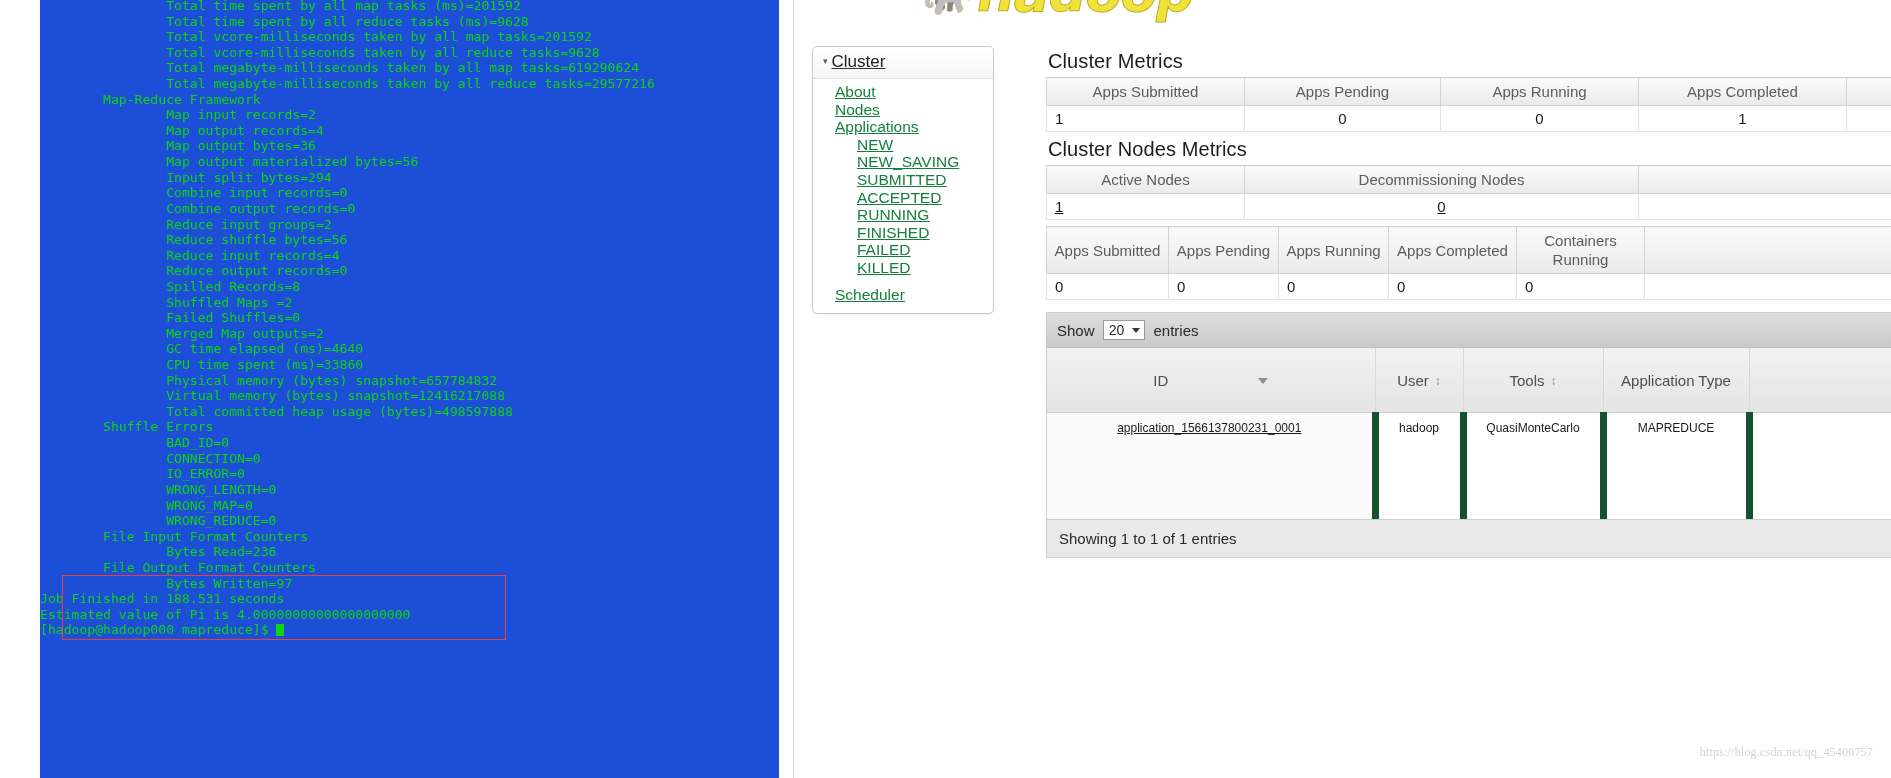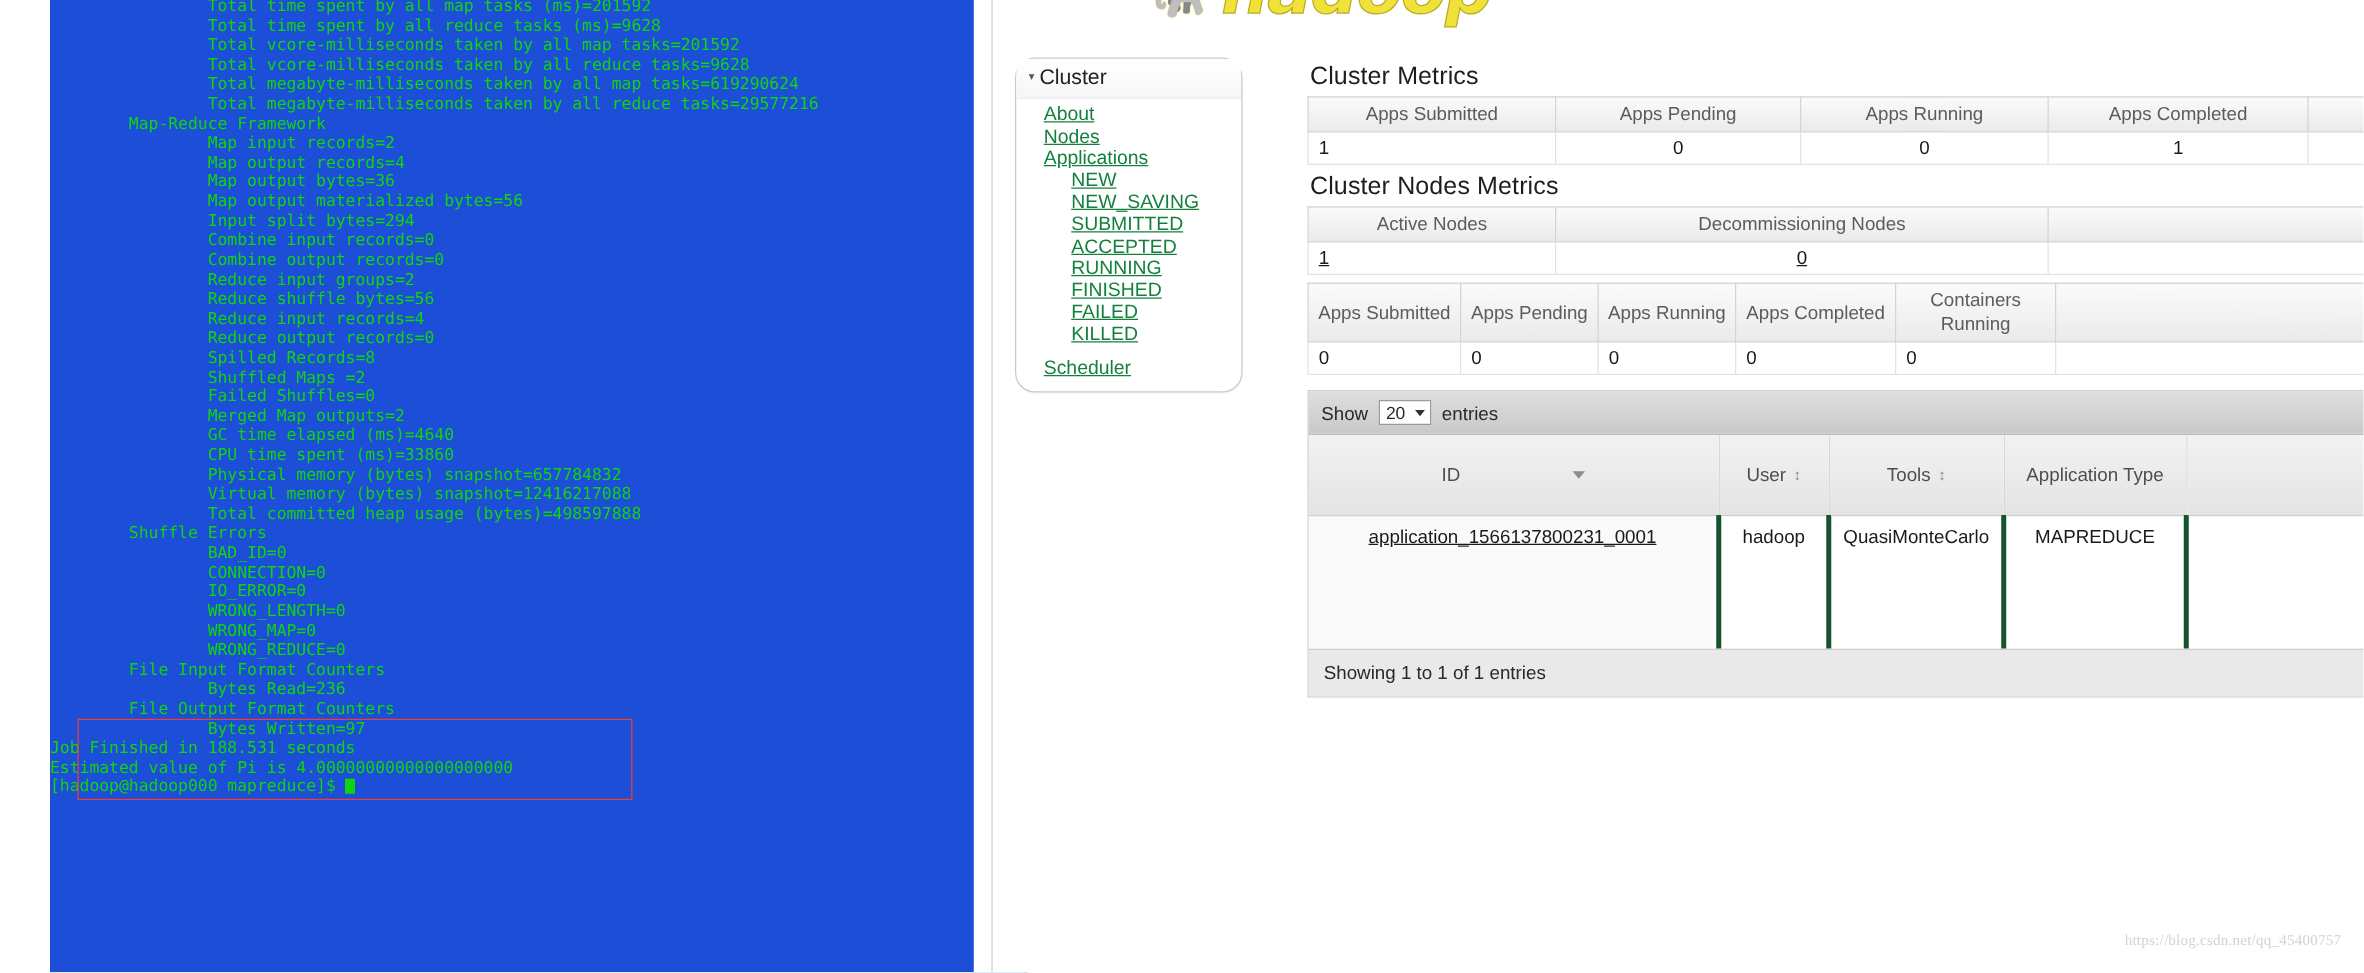--- a/index.html
+++ b/index.html
@@ -107,24 +107,25 @@
 
   
   #sidebar {
     position: absolute;
     left: 18px;
     top: 46px;
     width: 182px;
   }
   .panel {
     border: 1px solid #c9c9c9;
-    border-radius: 16px;
+    border-radius: 5px;
     background: #ffffff;
     box-shadow: 0 1px 1px rgba(0,0,0,0.04);
     margin-bottom: 10px;
+    text-decoration: underline;
   }
   .panel-head {
     padding: 5px 8px 6px 10px;
     font-size: 17px;
     color: #222;
     background: linear-gradient(#ffffff, #f6f6f6);
     border-radius: 5px 5px 0 0;
     border-bottom: 1px solid #dedede;
   }
   .panel-head.collapsed {
@@ -257,22 +258,22 @@
   }
   table.dt th .sortboth {
     display: inline-block;
     margin-left: 6px;
     color: #8d8d8d;
     font-size: 12px;
     line-height: 10px;
     vertical-align: 1px;
   }
   table.dt td {
-    border-right: 4px solid #14532d;
-    font-size: 15px;
+    border-right: 7px solid #14532d;
+    font-size: 12px;
     color: #1a1a1a;
     padding: 8px 8px;
     text-align: center;
     background: #ffffff;
     height: 90px;
     vertical-align: top;
   }
   table.dt td.idcell {
     background: #fafafa;
     text-align: center;

